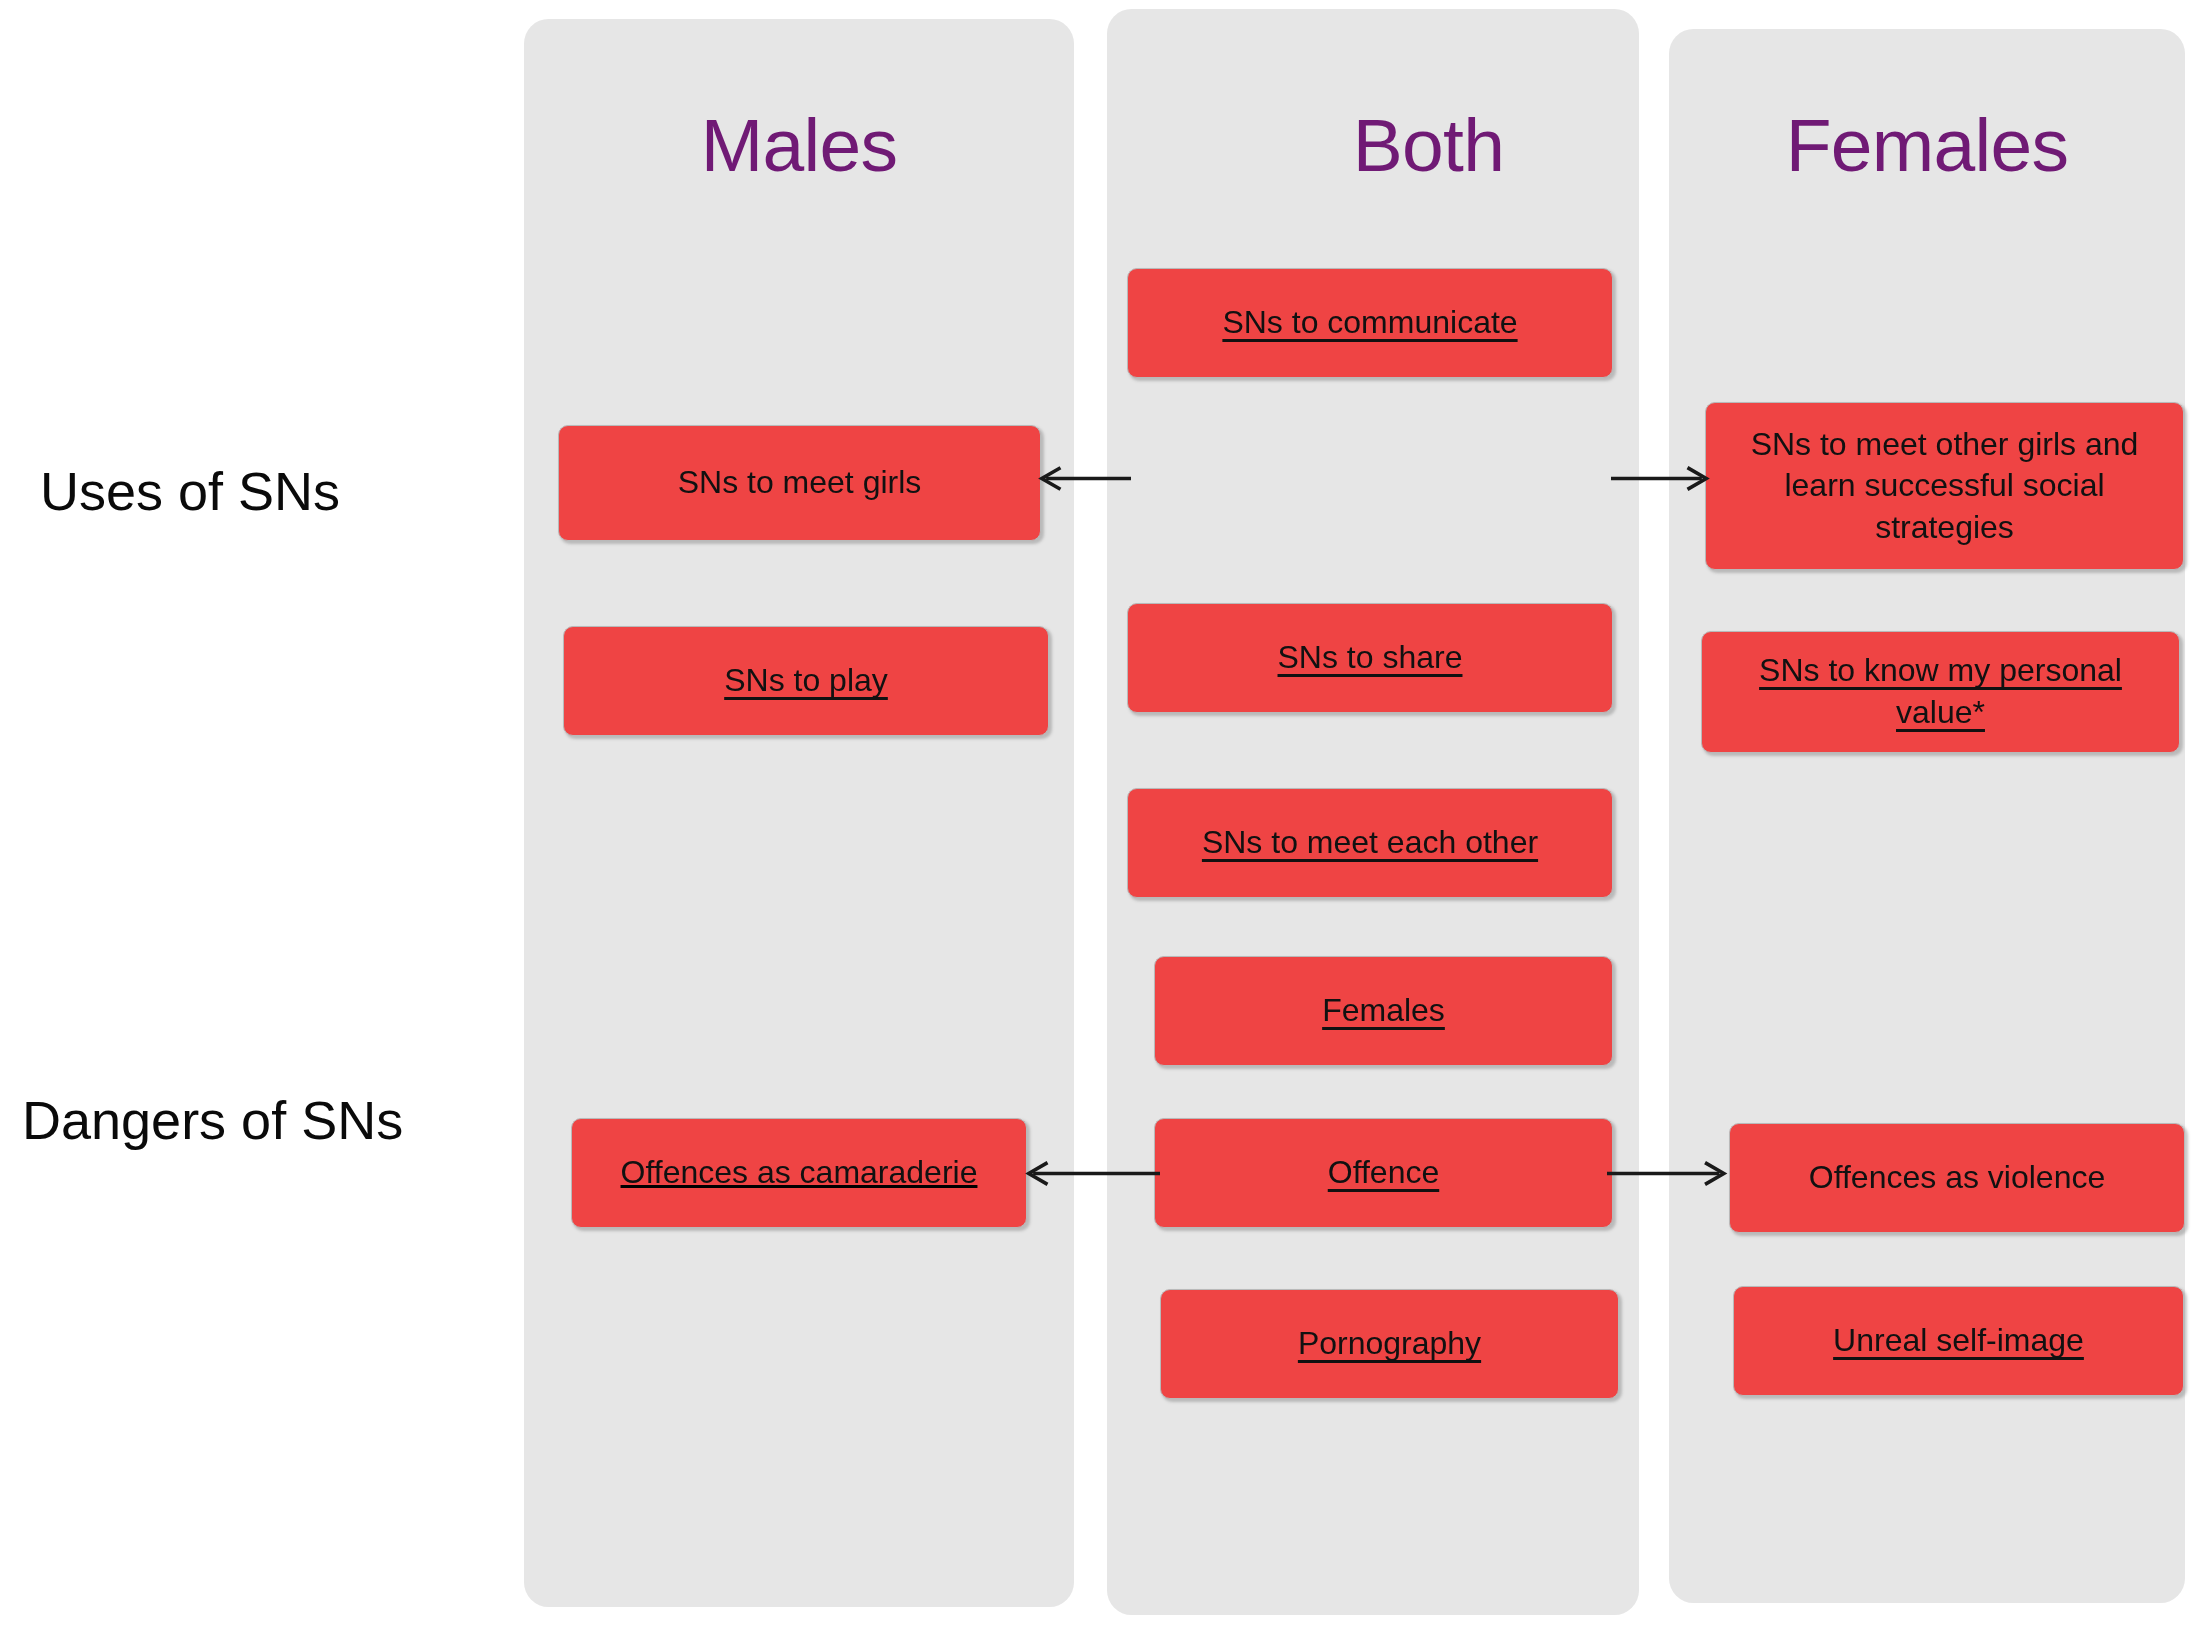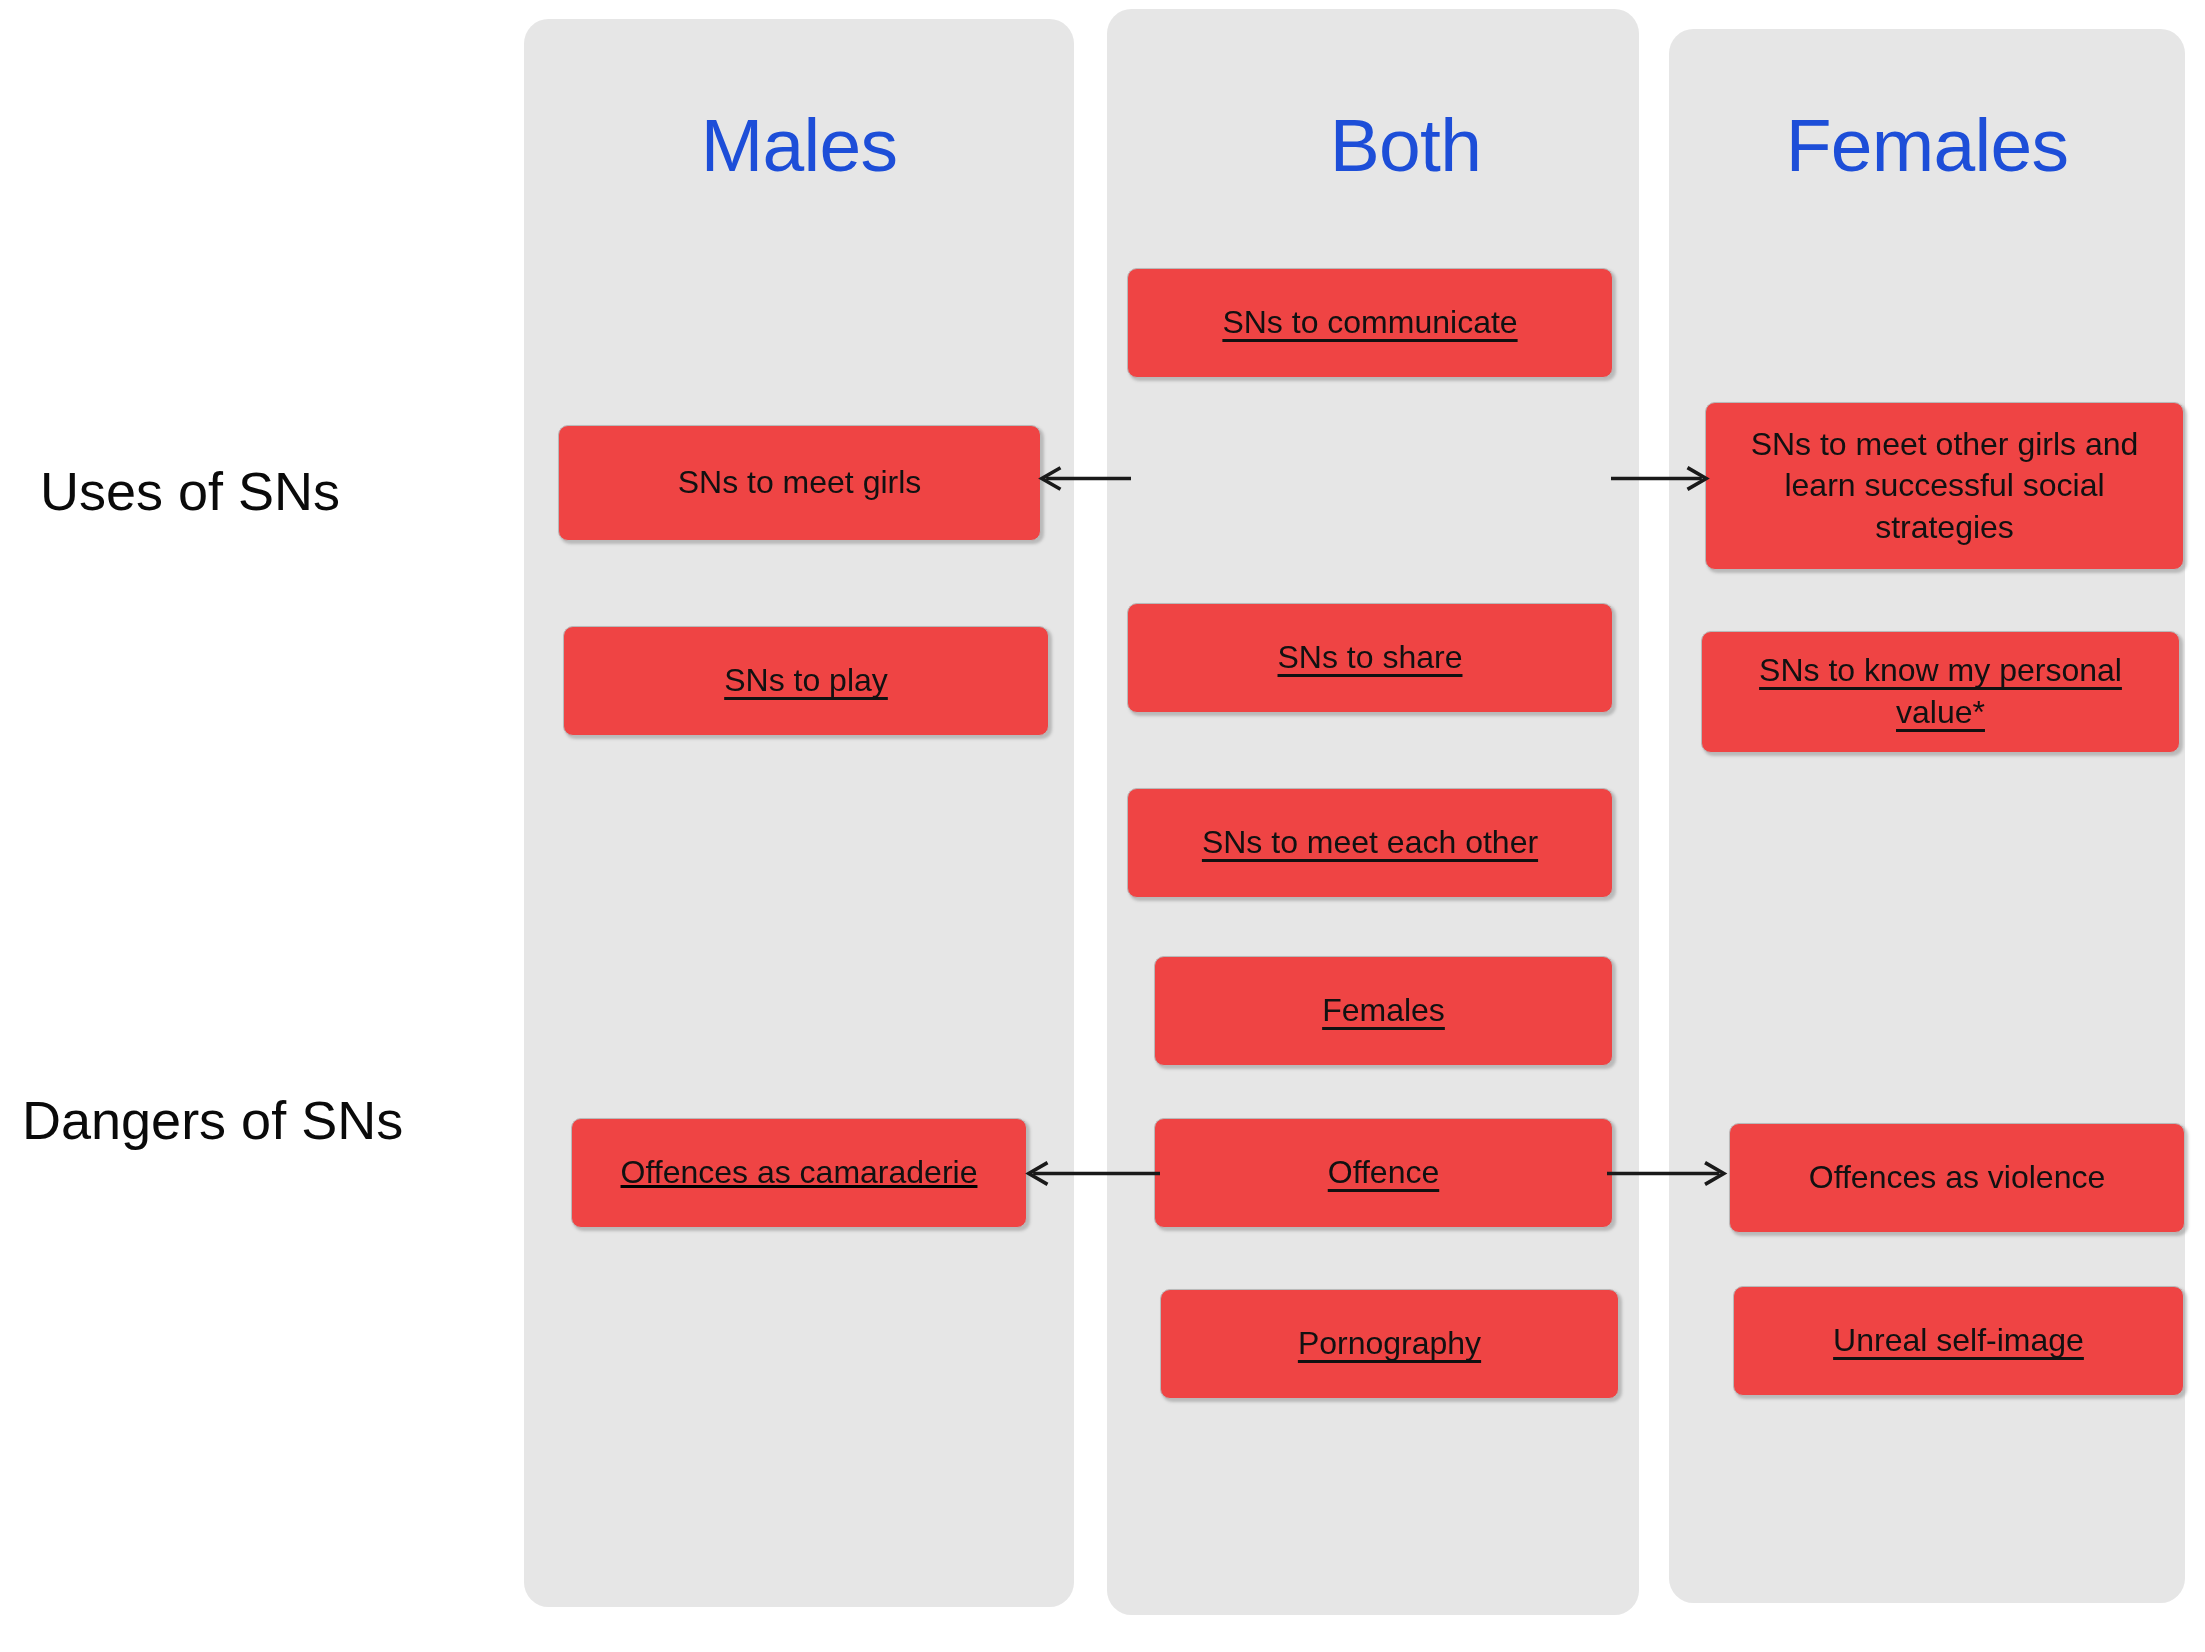--- a/index.html
+++ b/index.html
@@ -18,21 +18,21 @@
     background:#e6e6e6;
     border-radius:24.6px;
   }
   .col-title{
     position:absolute;
     left:0;right:0;
     text-align:center;
     font-size:75px;
     line-height:1.0;
     font-weight:400;
-    color:#1d4ed8;
+    color:#701a75;
     letter-spacing:-0.7px;
   }
 
   
   .row-label{
     position:absolute;
     font-size:54px;
     line-height:1.05;
     font-weight:400;
     color:#0a0a0a;
@@ -74,21 +74,21 @@
 </head>
 <body>
 
 <div id="stage">
 
   <div class="column" style="left:524px;top:19px;width:550px;height:1588px;"></div>
   <div class="column" style="left:1107px;top:8.7px;width:532px;height:1606px;"></div>
   <div class="column" style="left:1669px;top:29px;width:516px;height:1574px;"></div>
 
   <div class="col-title" style="left:524px;top:108px;width:550px;"><span>Males</span></div>
-  <div class="col-title" style="left:1107px;top:108px;width:597px;"><span>Both</span></div>
+  <div class="col-title" style="left:1107px;top:108px;width:597px;padding-left:23px;"><span>Both</span></div>
   <div class="col-title" style="left:1669px;top:108px;width:516px;"><span>Females</span></div>
 
   <div class="row-label" style="left:40px;top:463px;">Uses of SNs</div>
   <div class="row-label" style="left:22px;top:1092px;">Dangers of SNs</div>
 
   <div class="node u" style="left:1127px;top:268px;width:486px;height:110px;">
     <span>SNs to communicate</span>
   </div>
 
 

